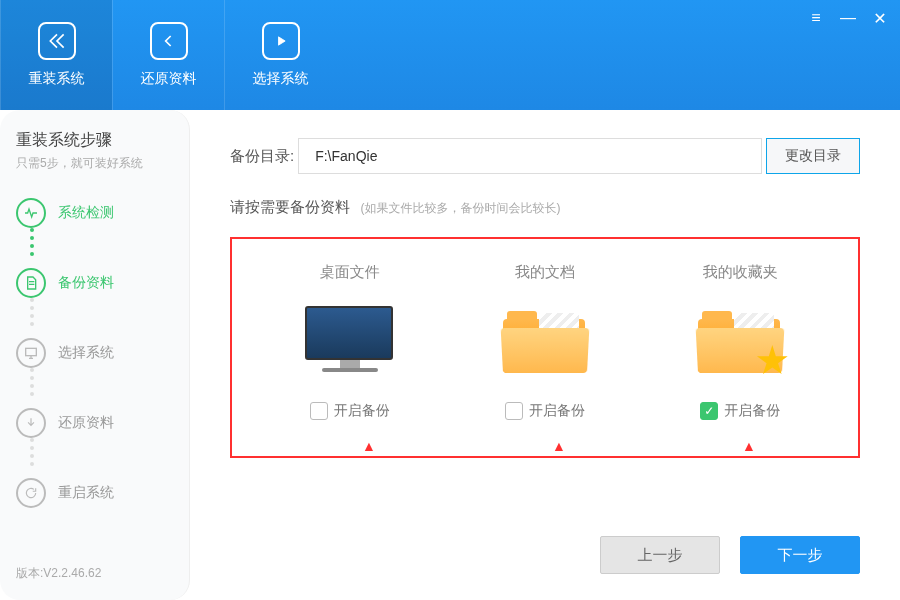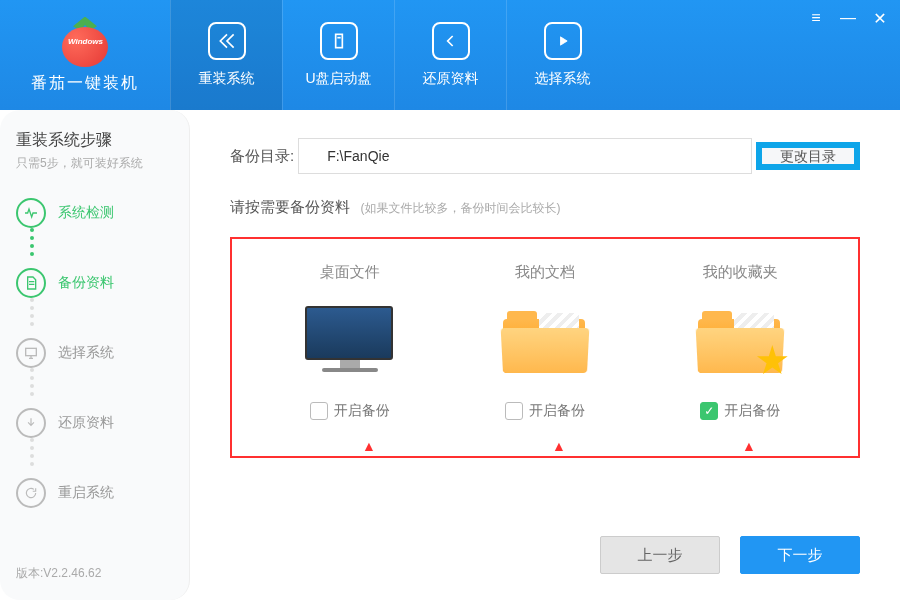--- a/index.html
+++ b/index.html
@@ -33,22 +33,22 @@
 .step.done .step-icon { border-color: #3bc66f; }
 .step.pending { color: #999; }
 .step-dots { position: absolute; left: 30px; width: 4px; display: flex; flex-direction: column; gap: 4px; }
 .dot { width: 4px; height: 4px; border-radius: 50%; background: #ddd; }
 .dot.g { background: #3bc66f; }
 .version { font-size: 12px; color: #aaa; position: absolute; bottom: 18px; left: 16px; }
 
 .main { flex: 1; padding: 28px 40px; position: relative; }
 .path-row { display: flex; align-items: center; gap: 4px; margin-bottom: 24px; }
 .path-label { font-size: 15px; color: #555; }
-.path-input { flex: 1; height: 36px; border: 1px solid #ddd; padding: 0 28px; font-size: 14px; color: #333; }
-.path-btn { height: 28px; padding: 0 18px; border: 6px solid #0ea5e9; background: #f6f7f9; color: #555; font-size: 14px; cursor: pointer; }
+.path-input { flex: 1; height: 36px; border: 1px solid #ddd; padding: 0 16px; font-size: 14px; color: #333; }
+.path-btn { height: 36px; padding: 0 18px; border: 1px solid #0ea5e9; background: #f6f7f9; color: #555; font-size: 14px; cursor: pointer; }
 .instr { font-size: 15px; color: #555; }
 .instr-sub { font-size: 12px; color: #aaa; margin-left: 6px; }
 
 .backup-box { border: 2px solid #ff3030; margin-top: 20px; padding: 24px 20px 36px; display: flex; justify-content: space-around; position: relative; align-items: flex-end; }
 .backup-item { width: 170px; text-align: center; }
 .bi-title { color: #888; font-size: 15px; margin-bottom: 16px; }
 .bi-icon { height: 86px; display: flex; align-items: center; justify-content: center; margin-bottom: 18px; }
 .bi-check { display: flex; align-items: center; justify-content: center; gap: 6px; color: #777; font-size: 14px; }
 .chk { width: 18px; height: 18px; border: 1px solid #bbb; border-radius: 3px; display: inline-flex; align-items: center; justify-content: center; }
 .chk.on { background: #3bc66f; border-color: #3bc66f; color: #fff; font-size: 12px; }
@@ -68,45 +68,28 @@
 
 .footer-btns { position: absolute; right: 40px; bottom: 26px; display: flex; gap: 20px; }
 .btn { width: 120px; height: 38px; font-size: 15px; cursor: pointer; border-radius: 2px; }
 .btn-secondary { background: #e5e5e5; border: 1px solid #ccc; color: #666; }
 .btn-primary { background: #2196f3; border: 1px solid #2196f3; color: #fff; }
 </style>
 </head>
 <body>
 
 <div class="header">
-  <div class="logo-section">
-    <div class="tomato-icon">
-      <div class="tomato-leaf"></div>
-      <div class="tomato-body"></div>
-      <span class="windows-text">Windows</span>
-    </div>
-    <div class="logo-text">番茄一键装机</div>
-  </div>
   <div class="nav">
     <div class="nav-item active">
       <div class="nav-icon">
           <svg viewBox="0 0 24 24">
             <path fill="none" stroke-width="2" d="M12 4 L4 12 L12 20 M20 4 L12 12 L20 20"></path>
           </svg>
         </div>
       <span>重装系统</span>
-    </div>
-    <div class="nav-item">
-      <div class="nav-icon">
-          <svg viewBox="0 0 24 24">
-            <rect x="8" y="4" width="8" height="16" fill="none" stroke-width="2"></rect>
-            <path d="M10 8h4" stroke-width="2"></path>
-          </svg>
-        </div>
-      <span>U盘启动盘</span>
     </div>
     <div class="nav-item">
       <div class="nav-icon">
           <svg viewBox="0 0 24 24">
             <path fill="none" stroke-width="2" d="M14 6l-6 6 6 6"></path>
           </svg>
         </div>
       <span>还原资料</span>
     </div>
     <div class="nav-item">

